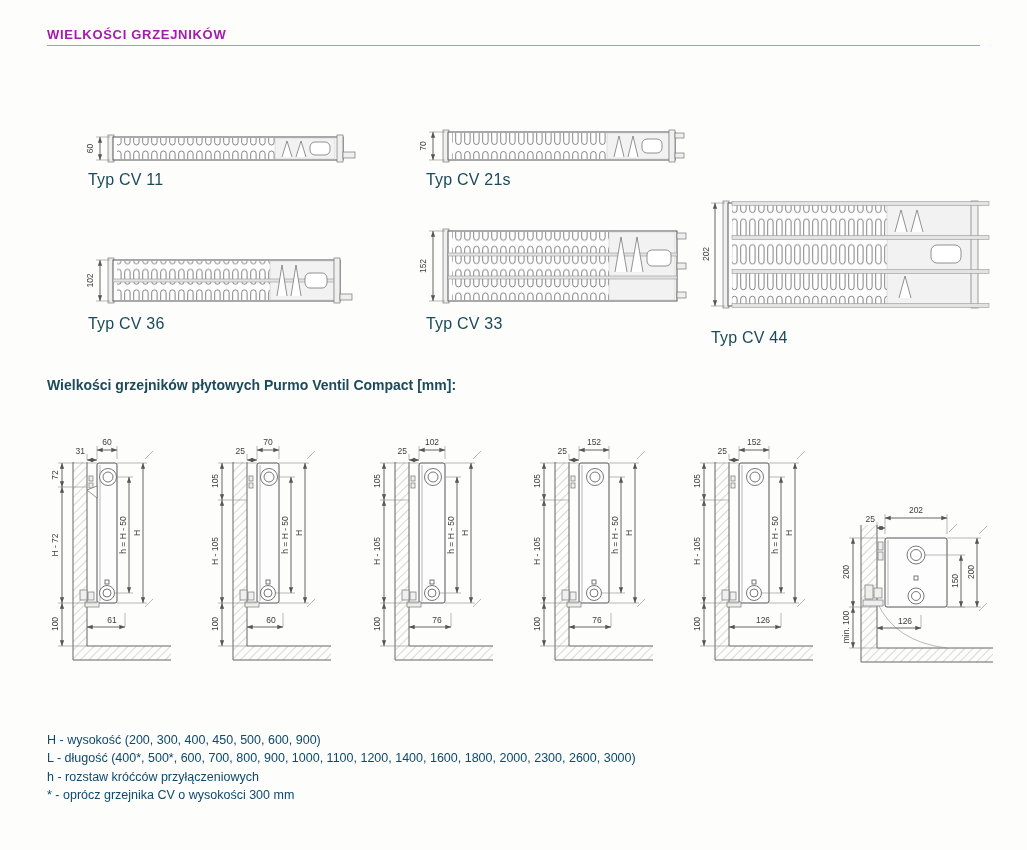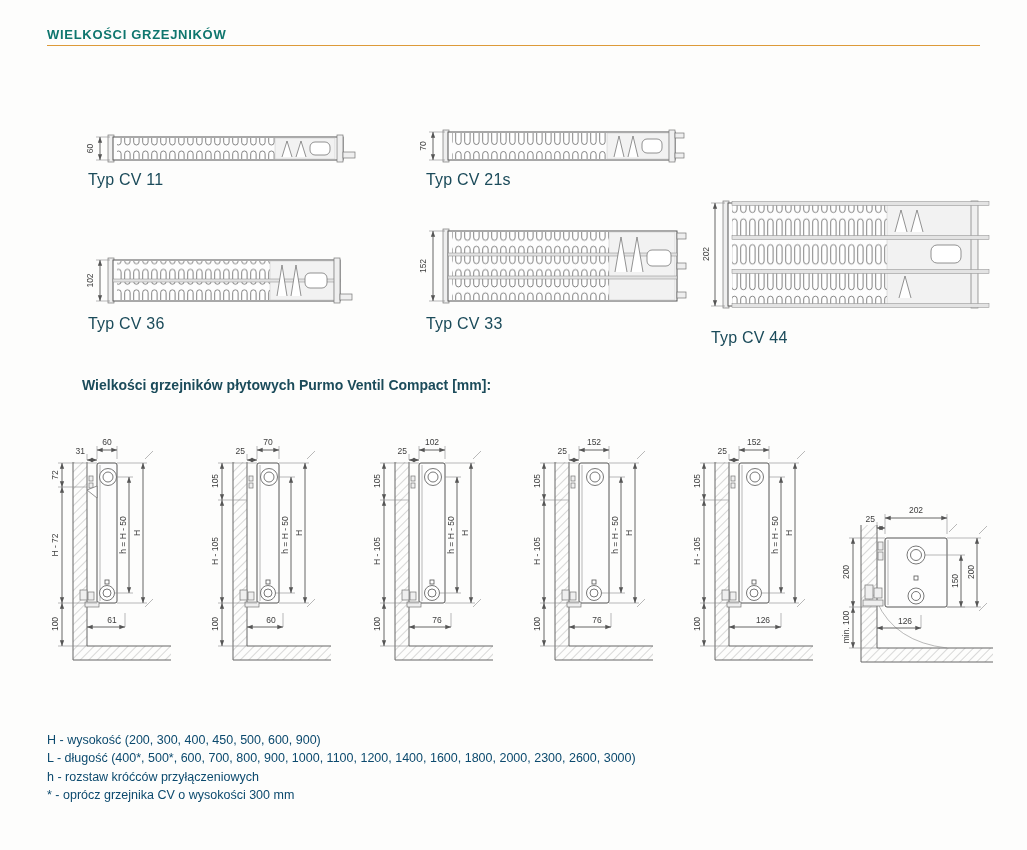--- a/index.html
+++ b/index.html
@@ -1,22 +1,22 @@
 <!DOCTYPE html>
 <html><head>
 <meta charset="utf-8">
 <style>
   html,body{margin:0;padding:0;background:#fff;}
   .page{position:relative;width:1027px;height:850px;background:#fdfdfc;overflow:hidden;
         font-family:"Liberation Sans",sans-serif;}
-  .title{position:absolute;left:47px;top:27px;color:#0f766e;font-size:13px;
+  .title{position:absolute;left:47px;top:27px;color:#a21caf;font-size:13px;
          font-weight:bold;letter-spacing:.7px;}
   .rule{position:absolute;left:47px;top:45px;width:933px;border-top:1.6px solid #dd9a39;}
   .typ{position:absolute;color:#1b4b5a;font-weight:normal;font-size:16px;letter-spacing:.2px;}
-  .s2title{position:absolute;left:47px;top:377px;color:#1b4b5a;font-weight:bold;font-size:14px;margin-left:35px;}
+  .s2title{position:absolute;left:47px;top:377px;color:#1b4b5a;font-weight:bold;font-size:14px;}
   .foot{position:absolute;left:47px;top:731px;color:#0c4a6e;font-size:12.5px;line-height:18.4px;}
   svg{position:absolute;overflow:visible;}
   svg text{font-family:"Liberation Sans",sans-serif;font-size:8.5px;fill:#3e3e3e;}
   .dim{stroke:#555;stroke-width:.9;marker-start:url(#arw);marker-end:url(#arw);}
   .ext{stroke:#8a8a8a;stroke-width:.6;}
   .dr{stroke:#555;stroke-width:1;fill:#fdfdfd;}
   .drf{stroke:#555;stroke-width:.8;fill:#fff;}
   .lite{stroke:#777;stroke-width:.7;fill:#efefef;}
   .zone{fill:#f2f2f2;stroke:#bbb;stroke-width:.4;}
   .lam{fill:#fff;stroke:#777;stroke-width:.8;}

